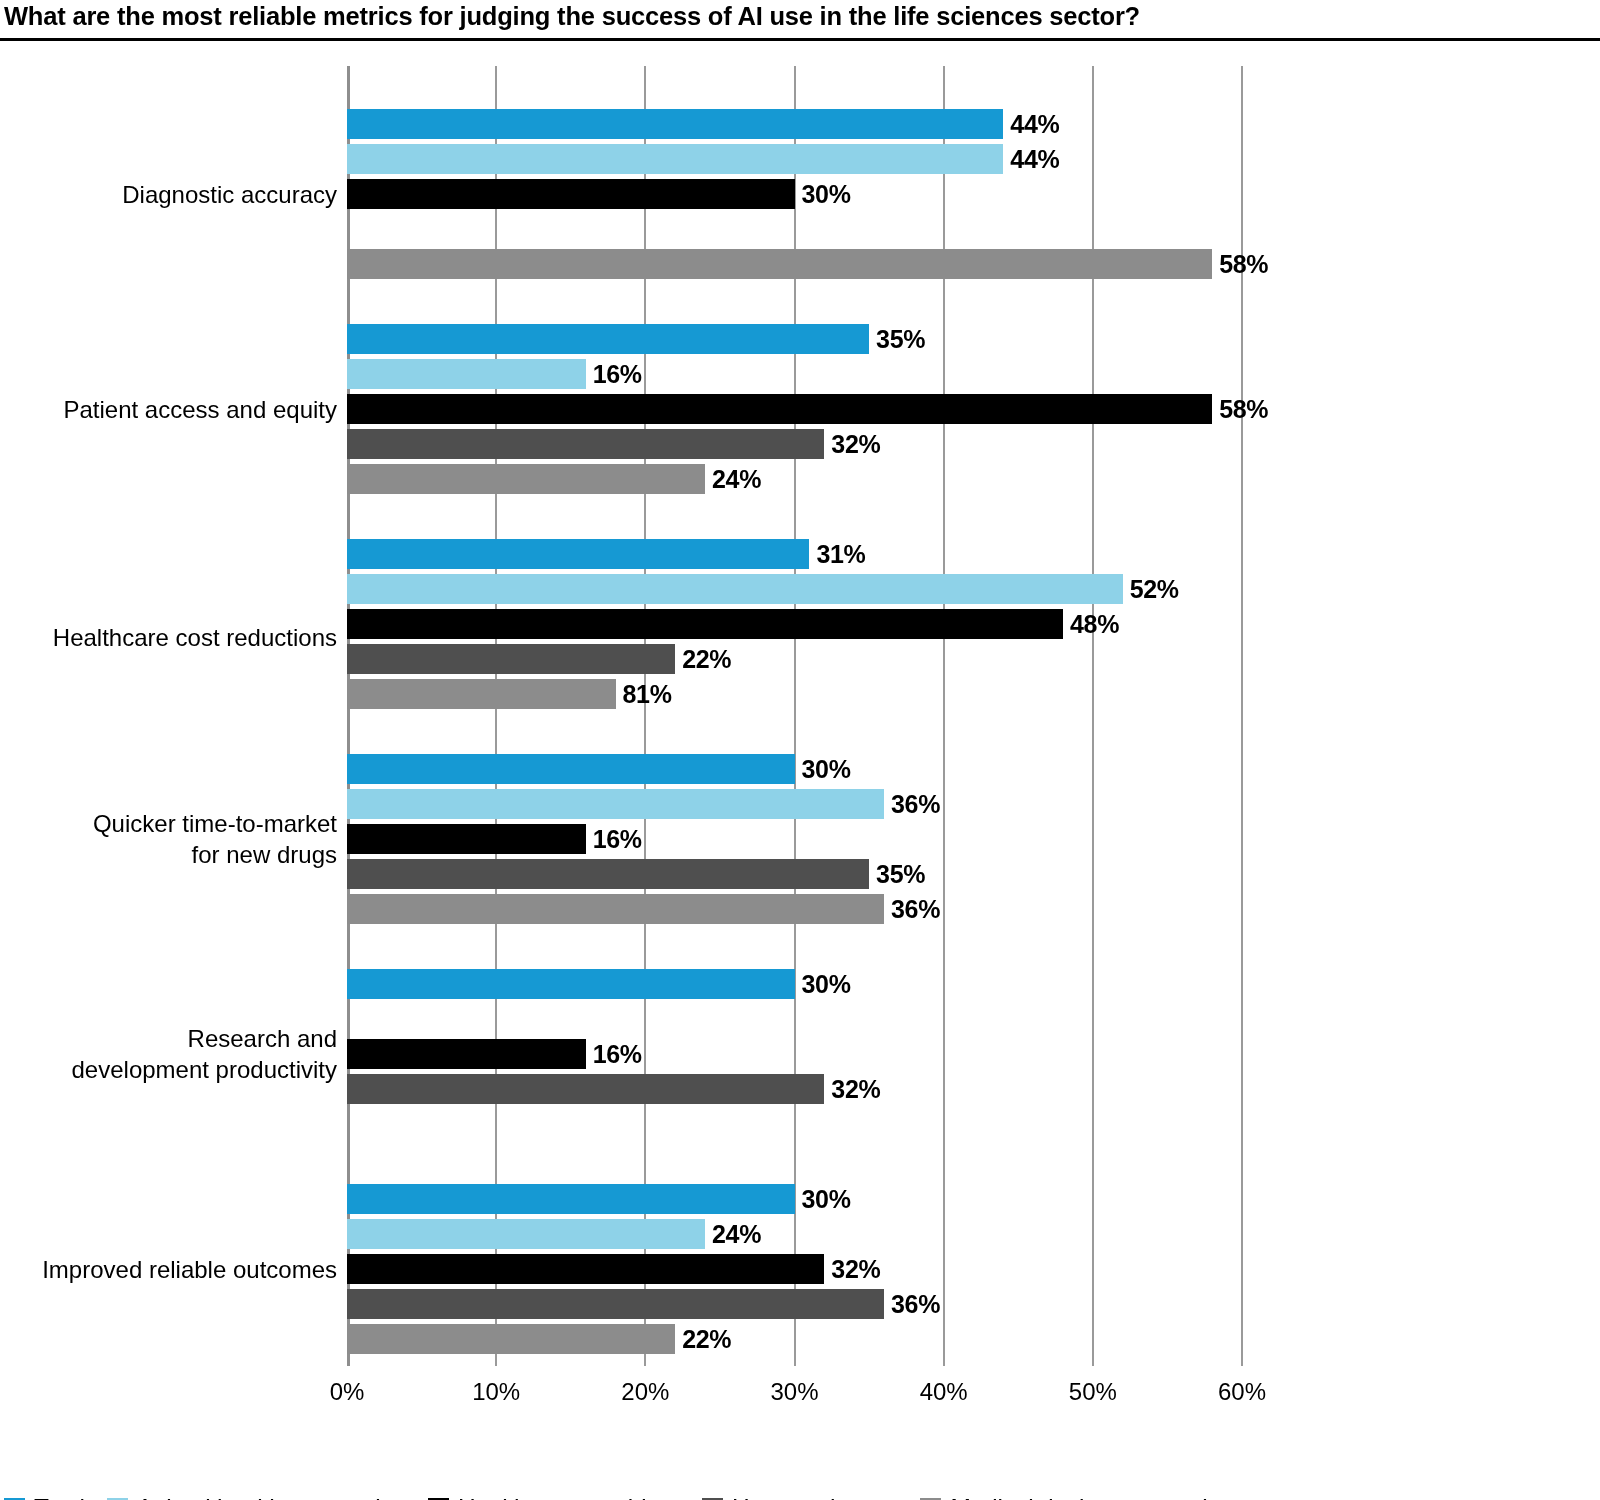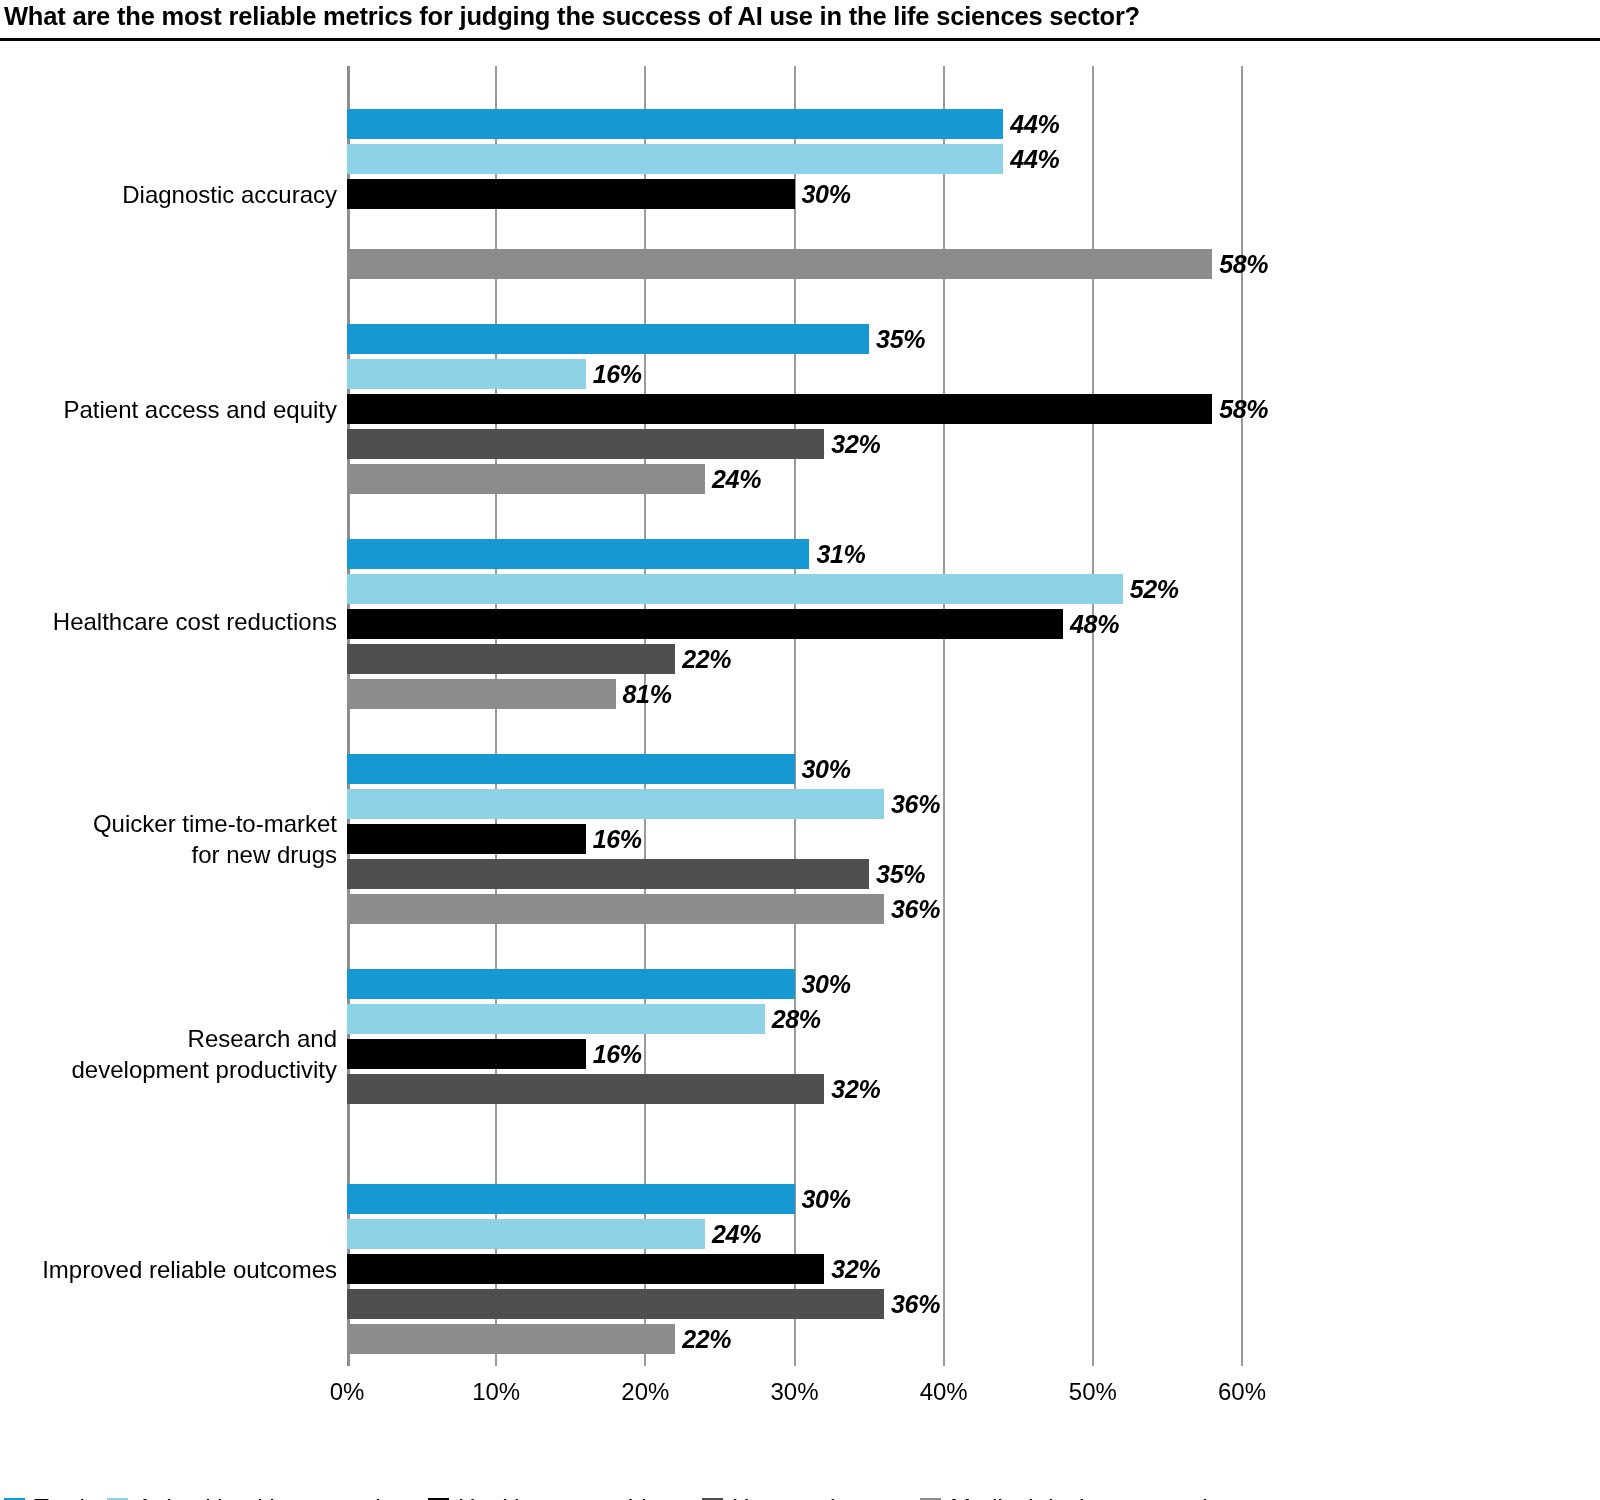--- a/index.html
+++ b/index.html
@@ -45,21 +45,20 @@
     height: 1459px;
   }
 
   
   .plot {
     position: absolute;
     left: 347px;
     top: 25px;
     width: 779px;      
     height: 1300px;
-    font-style: italic;
   }
 
   .gridline {
     position: absolute;
     top: 0;
     bottom: 0;
     width: 2px;
     background: #9a9a9a;
   }
   .axis-line {
@@ -166,21 +165,21 @@
 
 <div class="title-bar">
   <div class="title-text">What are the most reliable metrics for judging the success of AI use in the life sciences sector?</div>
 </div>
 
 <div class="chart">
 
   <div class="cat-label-wrap" id="cat-wrap">
       <div class="cat-label" style="top: 112.5px;">Diagnostic accuracy</div>
       <div class="cat-label" style="top: 327.5px;">Patient access and equity</div>
-      <div class="cat-label" style="top: 540px;">Healthcare cost reductions</div>
+      <div class="cat-label" style="top: 556px;">Healthcare cost reductions</div>
       <div class="cat-label" style="top: 742px;">Quicker time-to-market
 for new drugs</div>
       <div class="cat-label" style="top: 957px;">Research and
 development productivity</div>
       <div class="cat-label" style="top: 1187.5px;">Improved reliable outcomes</div>
     </div>
 
   <div class="plot" id="plot">
     <div class="axis-line"></div>
   <div class="gridline" style="left: 148.167px;"></div>
@@ -271,24 +270,20 @@
         <div class="bar-row" style="top: 140px;">
           <div class="bar" title="Medical device companies — Quicker time-to-market for new drugs: 36%" style="width: 537px; background: rgb(140, 140, 140);"></div>
           <div class="bar-value" style="left: 537px;">36%</div>
         </div>
       </div>
       <div class="group" style="top: 903px; height: 170px;">
         <div class="bar-row" style="top: 0px;">
           <div class="bar" title="Total — Research and development productivity: 30%" style="width: 447.5px; background: rgb(22, 153, 211);"></div>
           <div class="bar-value" style="left: 447.5px;">30%</div>
         </div>
-        <div class="bar-row" style="top: 35px;">
-          <div class="bar" title="Animal health companies — Research and development productivity: 28%" style="width: 417.667px; background: rgb(142, 210, 232);"></div>
-          <div class="bar-value" style="left: 417.667px;">28%</div>
-        </div>
         <div class="bar-row" style="top: 70px;">
           <div class="bar" title="Healthcare providers — Research and development productivity: 16%" style="width: 238.667px; background: rgb(0, 0, 0);"></div>
           <div class="bar-value" style="left: 238.667px;">16%</div>
         </div>
         <div class="bar-row" style="top: 105px;">
           <div class="bar" title="Human pharma — Research and development productivity: 32%" style="width: 477.333px; background: rgb(79, 79, 79);"></div>
           <div class="bar-value" style="left: 477.333px;">32%</div>
         </div>
       </div>
       <div class="group" style="top: 1118px; height: 170px;">

